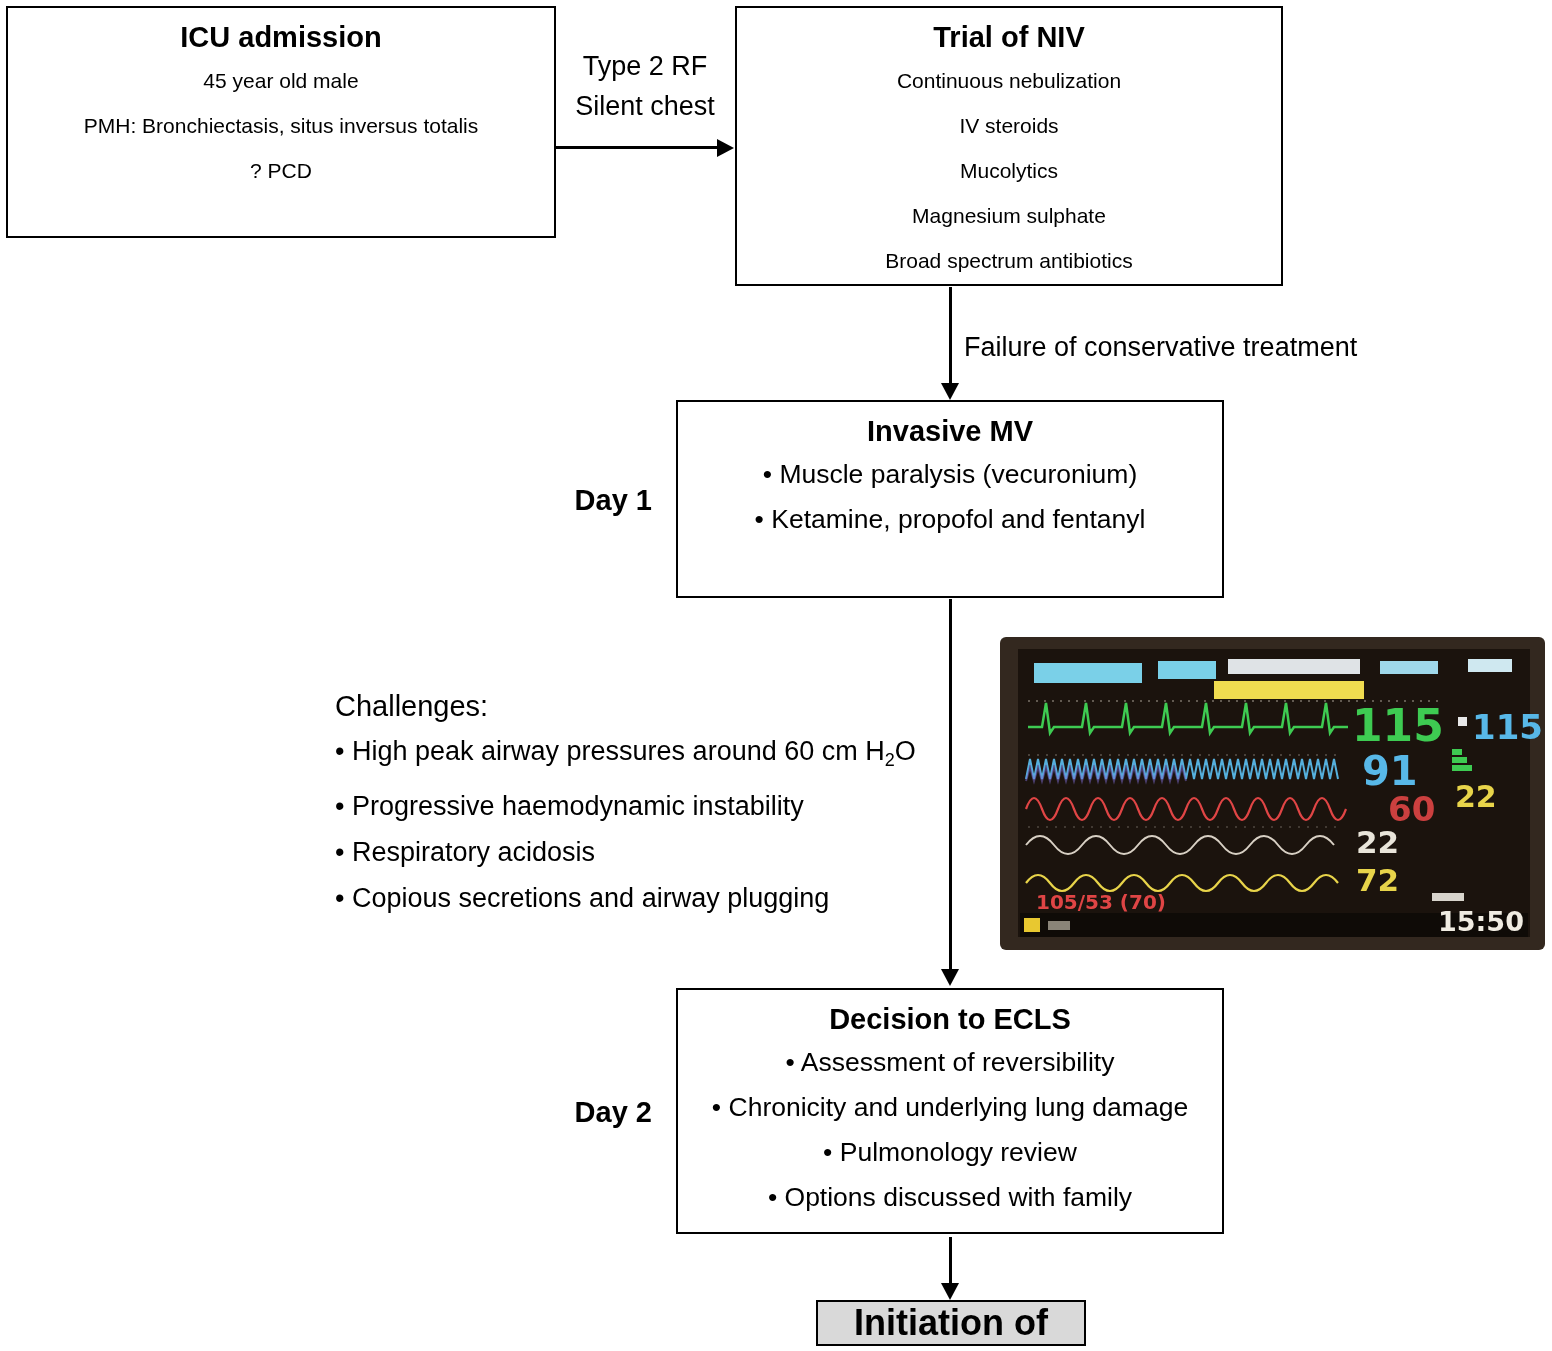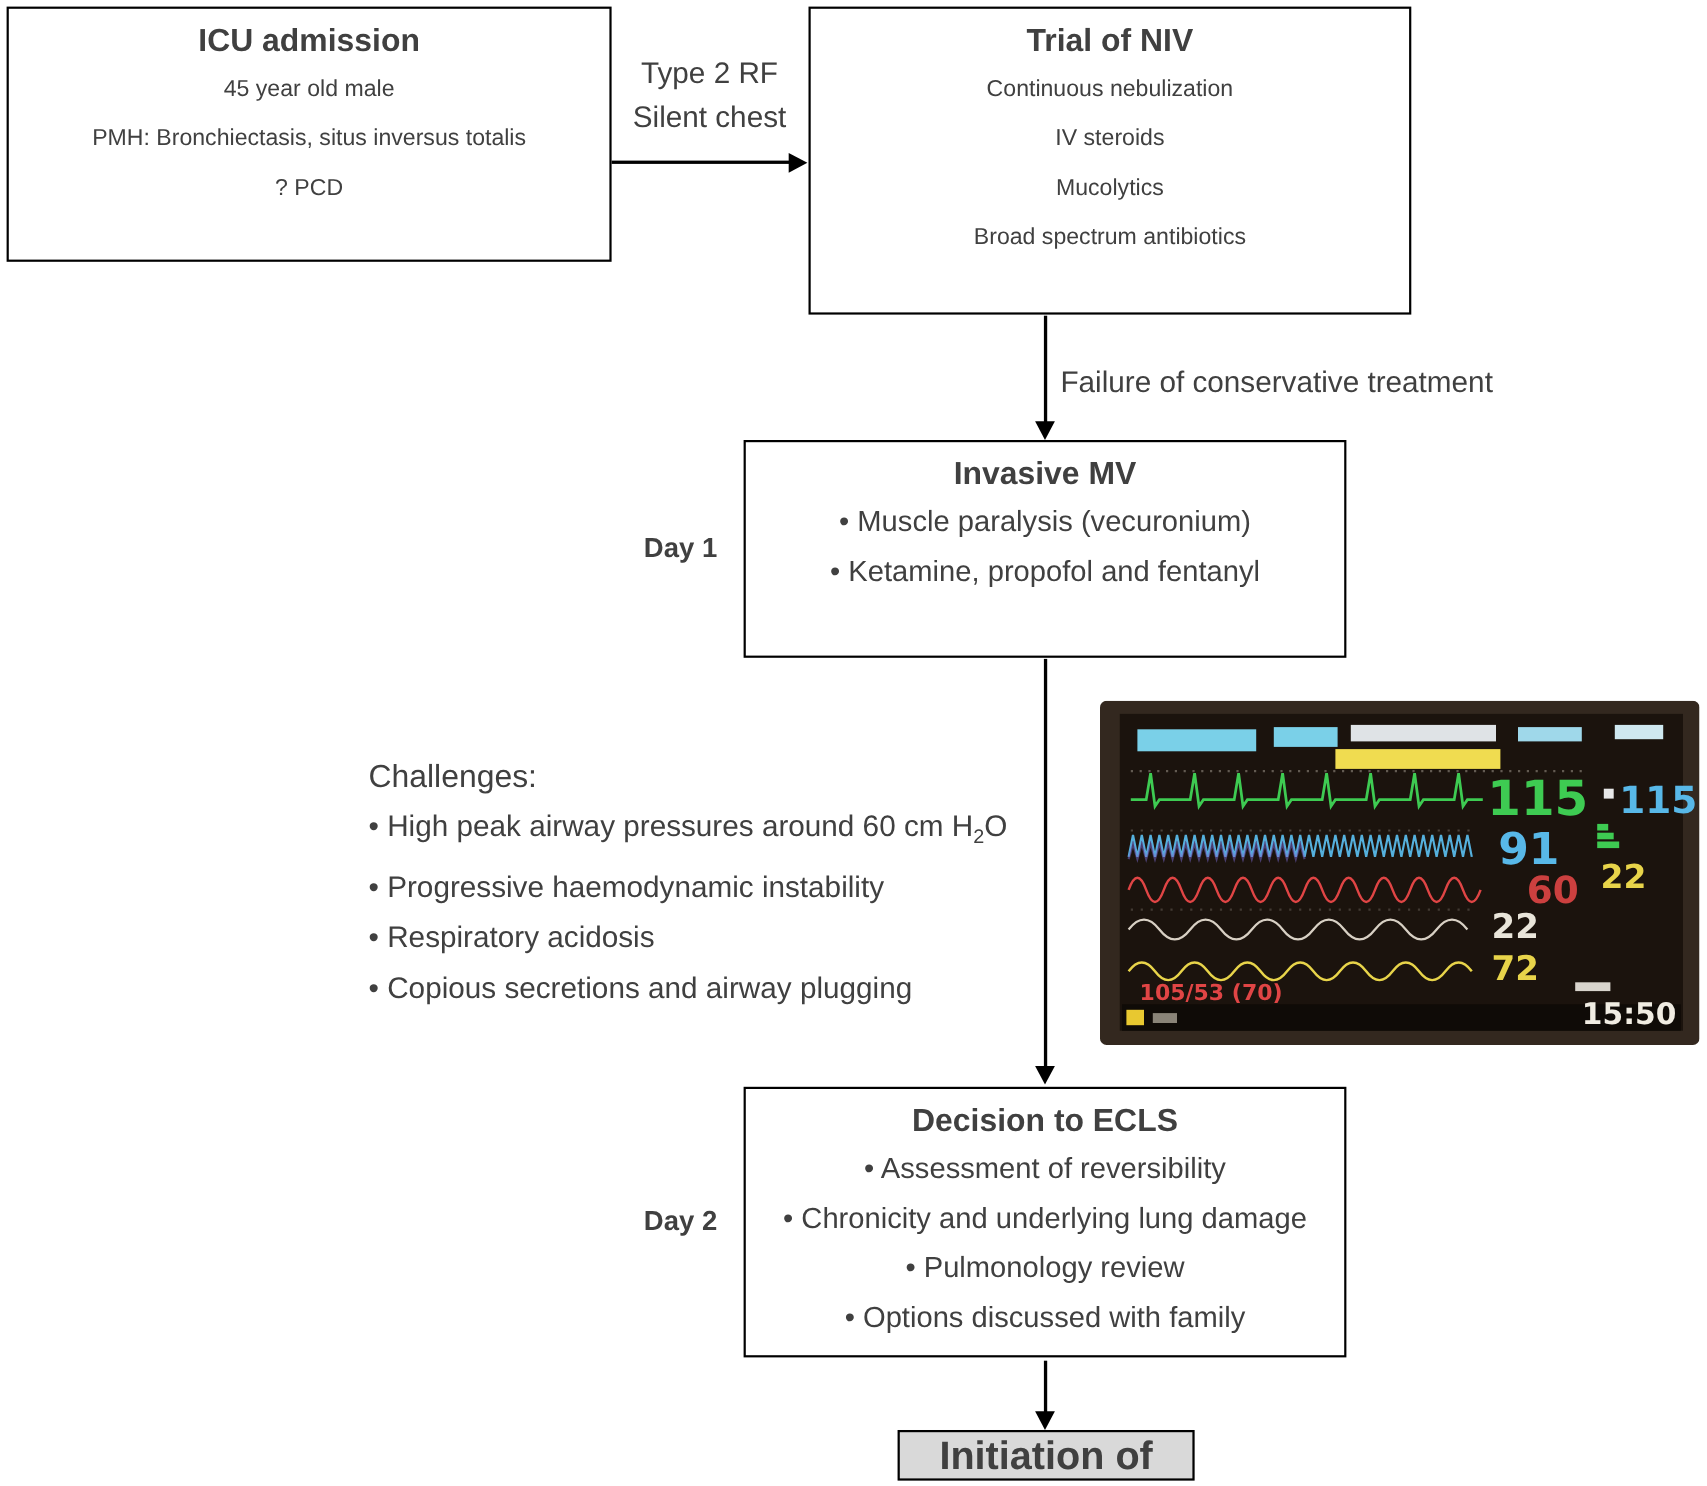--- a/index.html
+++ b/index.html
@@ -1,18 +1,18 @@
 <!DOCTYPE html>
 <html><head>
 <meta charset="utf-8">
 <style>
   html,body { margin:0; padding:0; background:#fff; }
   .canvas {
     position:relative; width:1552px; height:1351px; background:#fff;
-    font-family:"Liberation Sans", sans-serif; color:#404040; overflow:hidden;
+    font-family:"Liberation Sans", sans-serif; color:#000000; overflow:hidden;
   }
   .box {
     position:absolute; border:2px solid #000; background:#fff;
     text-align:center; box-sizing:border-box; padding-top:8px;
   }
   .box .title { font-weight:bold; font-size:29px; line-height:42px; }
   .box .line  { font-size:21px; line-height:45px; }
   .box .bullet { font-size:26.5px; line-height:45px; }
   .bullet::before { content:"\2022  "; }
   .final-box {
@@ -23,21 +23,21 @@
   .hline { position:absolute; height:3px; background:#000; }
   .vline { position:absolute; width:3px; background:#000; }
   .arr-right { position:absolute; width:0; height:0;
     border-top:9px solid transparent; border-bottom:9px solid transparent;
     border-left:17px solid #000; }
   .arr-down { position:absolute; width:0; height:0;
     border-left:9px solid transparent; border-right:9px solid transparent;
     border-top:17px solid #000; }
   .edge-label { position:absolute; font-size:27px; }
   .edge-label.center { text-align:center; line-height:40px; }
-  .day-label { position:absolute; font-weight:bold; font-size:25px; text-align:right; width:100px; }
+  .day-label { position:absolute; font-weight:bold; font-size:29px; text-align:right; width:100px; }
   .challenges { position:absolute; left:335px; top:684px; width:665px; }
   .challenges .ch-title { font-weight:normal; font-size:29px; line-height:44px; }
   .challenges .ch-item { font-size:27px; line-height:46px; }
   .challenges sub { font-size:18px; }
   .monitor-wrap { position:absolute; left:1000px; top:637px; width:545px; height:313px; }
   .mon-num { font-family:"DejaVu Sans", sans-serif; font-weight:bold; }
 </style>
 </head>
 <body>
 
@@ -55,20 +55,21 @@
     <div>Silent chest</div>
   </div>
   <div class="hline" style="left:556px; top:146px; width:162px;"></div>
   <span class="arr-right" style="left:717px; top:139px;"></span>
 
   <div class="box" style="left:735px; top:6px; width:548px; height:280px;">
     <div class="title">Trial of NIV</div>
     <div class="line">Continuous nebulization</div>
     <div class="line">IV steroids</div>
     <div class="line">Mucolytics</div>
+    <div class="line">Magnesium sulphate</div>
     <div class="line">Broad spectrum antibiotics</div>
   </div>
 
   <div class="vline" style="left:949px; top:287px; height:98px;"></div>
   <span class="arr-down" style="left:941px; top:383px;"></span>
   <div class="edge-label" style="left:964px; top:332px;">Failure of conservative treatment</div>
 
   <div class="day-label" style="left:552px; top:484px;">Day 1</div>
 
   <div class="box" style="left:676px; top:400px; width:548px; height:198px;">

